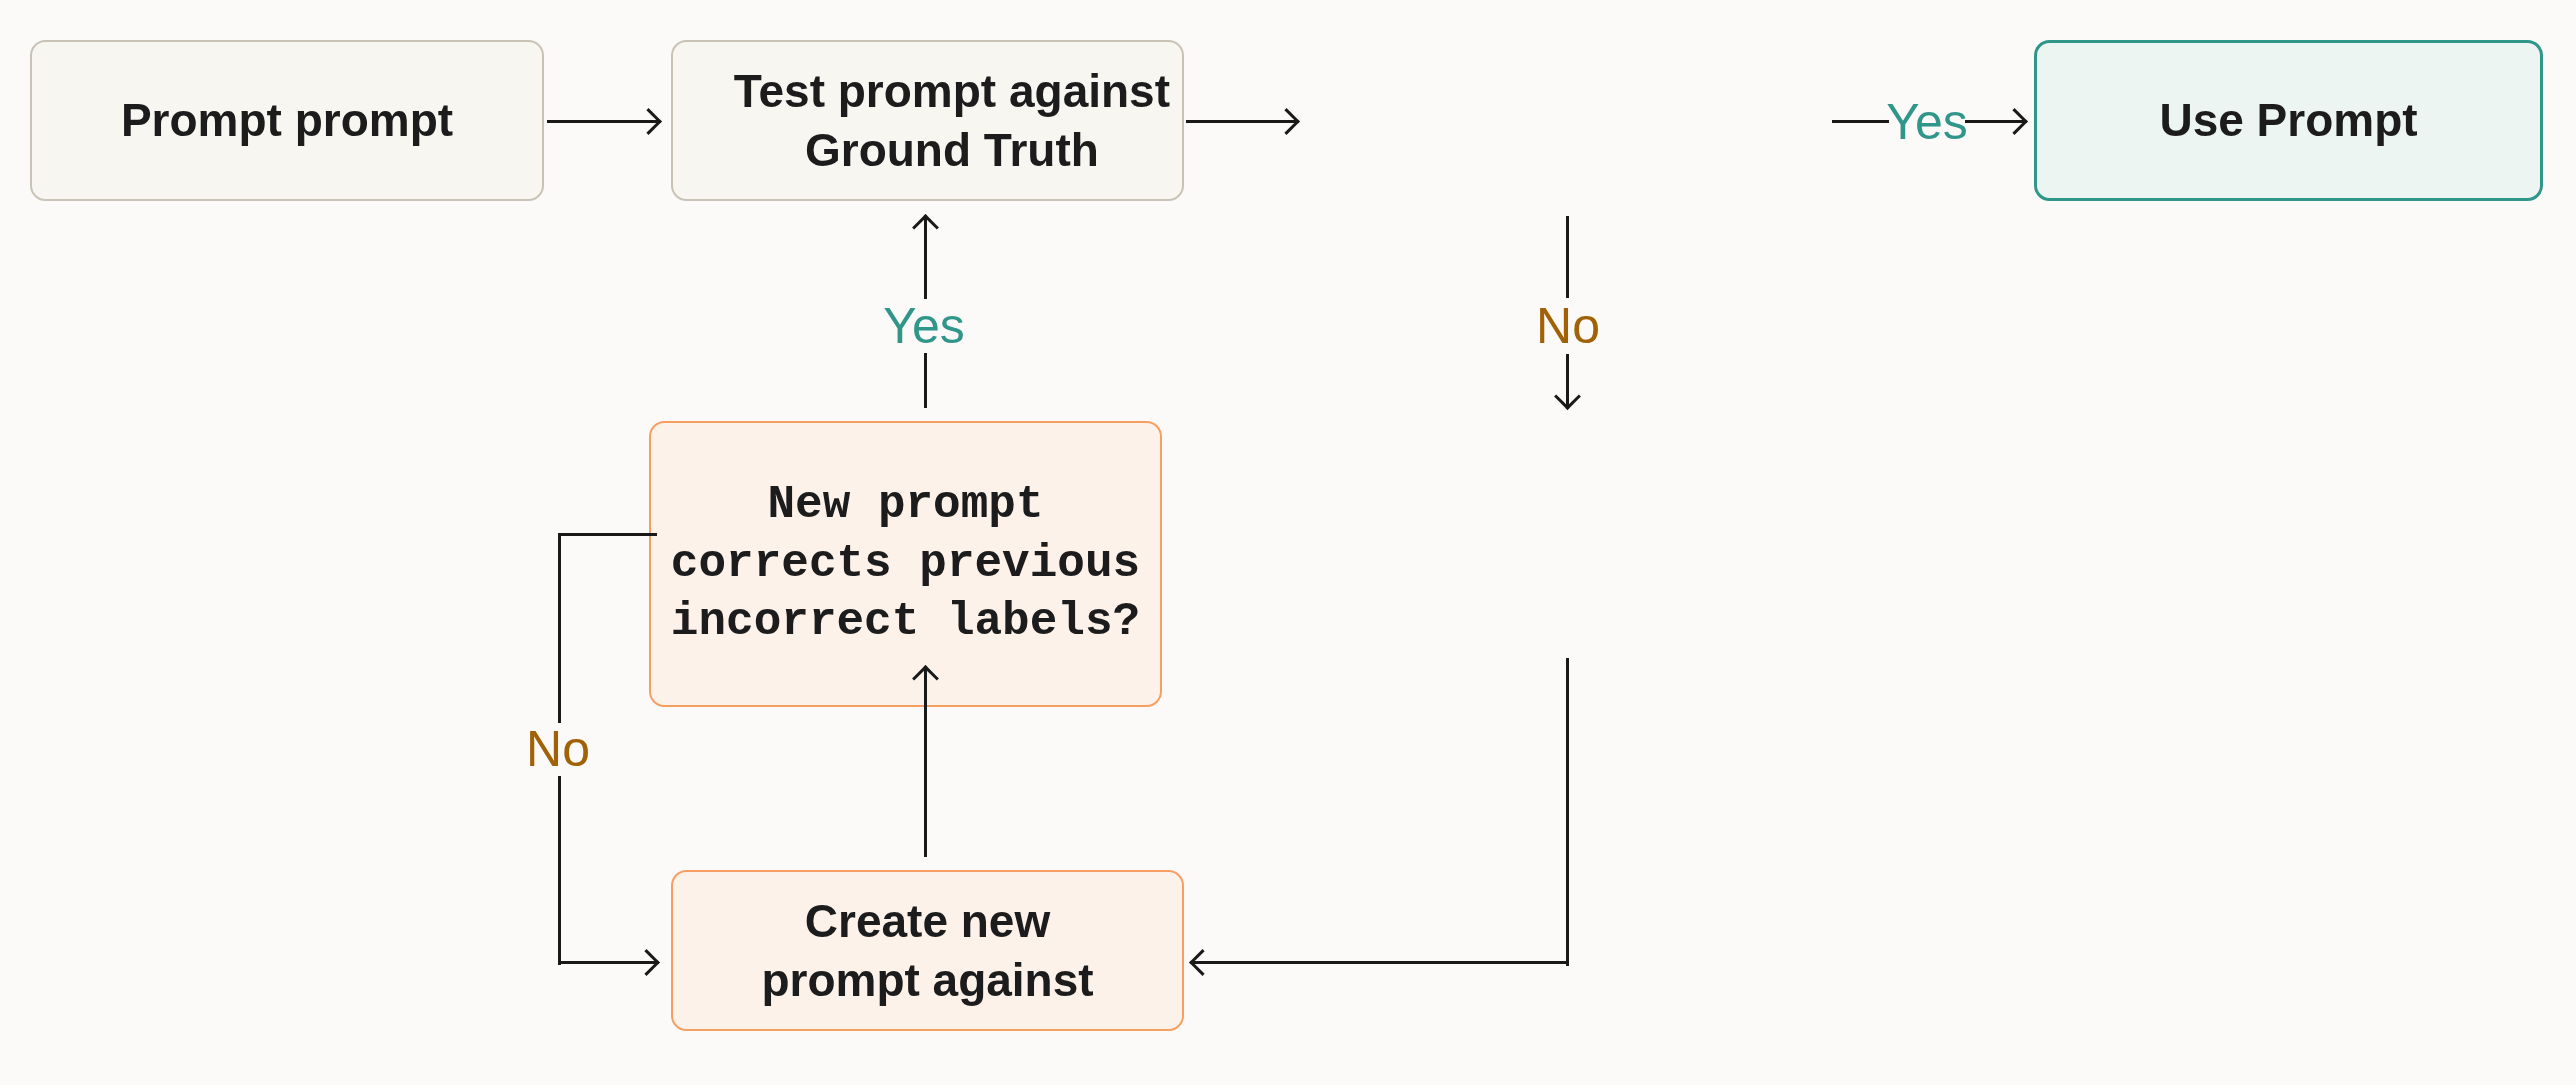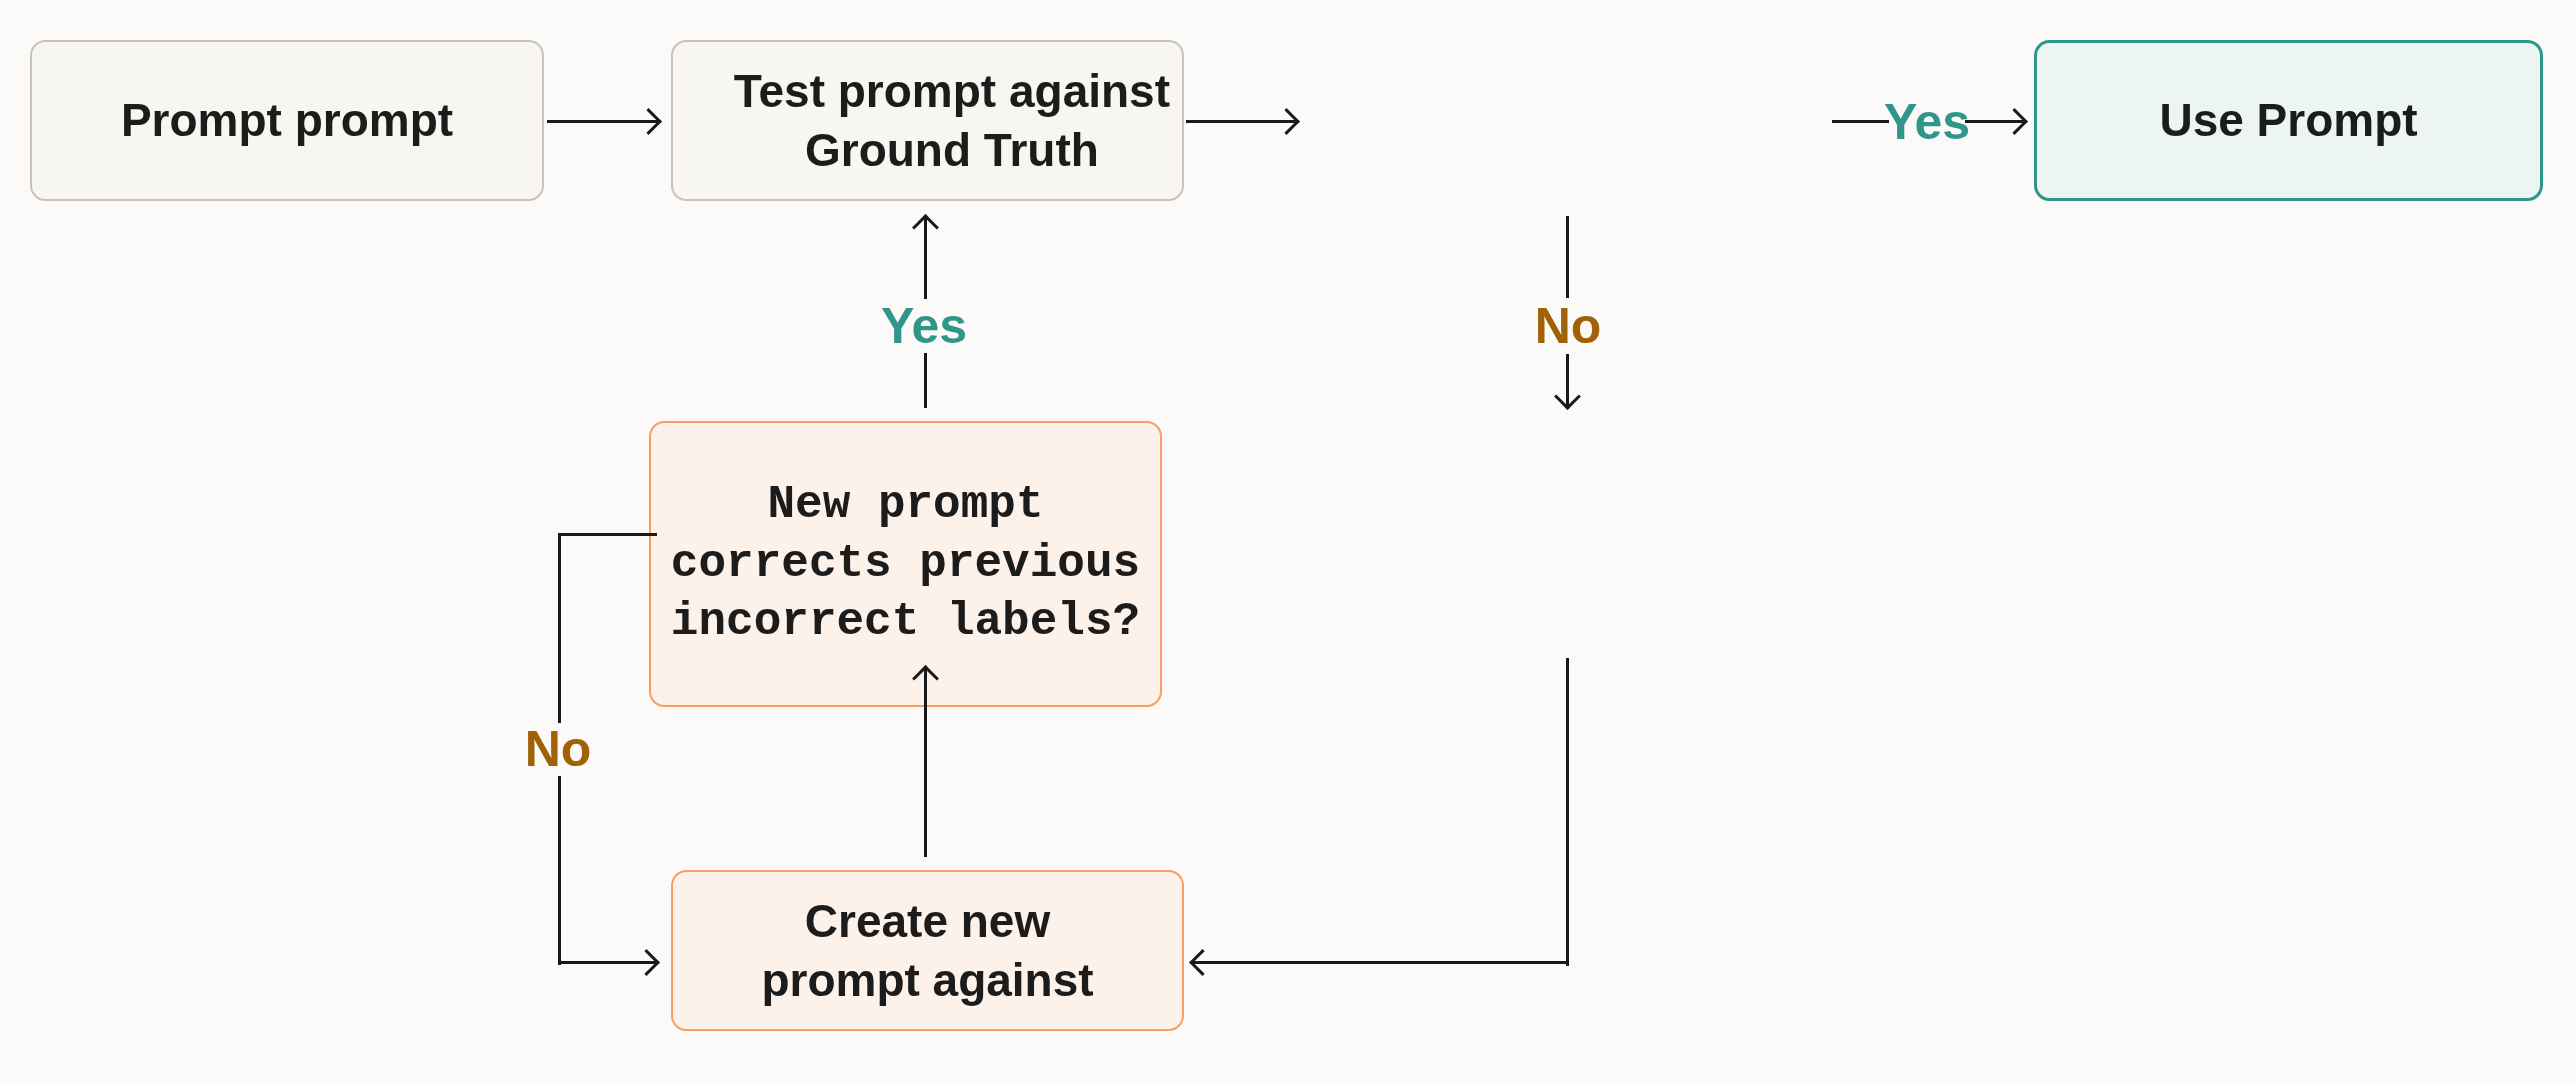--- a/index.html
+++ b/index.html
@@ -31,21 +31,21 @@
   .ah{
     position:absolute;width:19px;height:19px;box-sizing:border-box;
     border-top:3px solid #191919;border-right:3px solid #191919;
   }
   .ah--right{transform:rotate(45deg);}
   .ah--up{transform:rotate(-45deg);}
   .ah--left{transform:rotate(225deg);}
   .ah--down{transform:rotate(135deg);}
   .edge-label{
     position:absolute;transform:translate(-50%,-50%);
-    font-size:50px;font-weight:700;line-height:1;
+    font-size:50px;font-weight:400;line-height:1;
     white-space:nowrap;
     text-align:right;
   }
   .edge-label--yes{color:#31968A;}
   .edge-label--no{color:#a16207;}
 </style>
 </head>
 <body>
 
 <div class="canvas">

